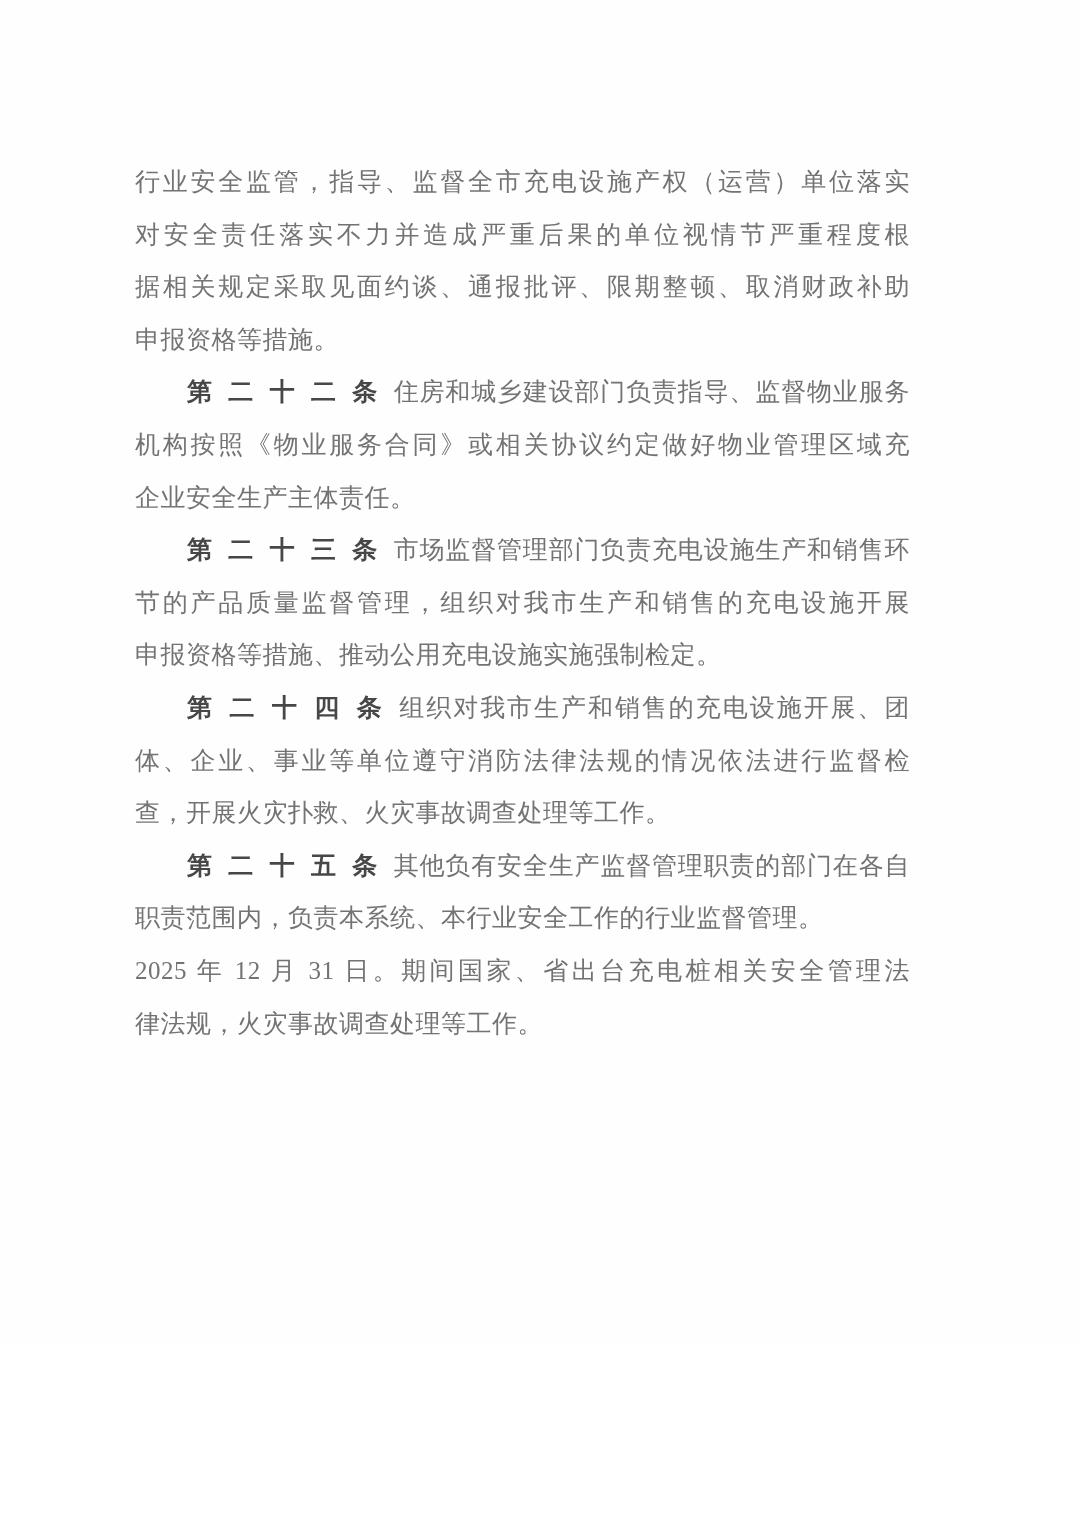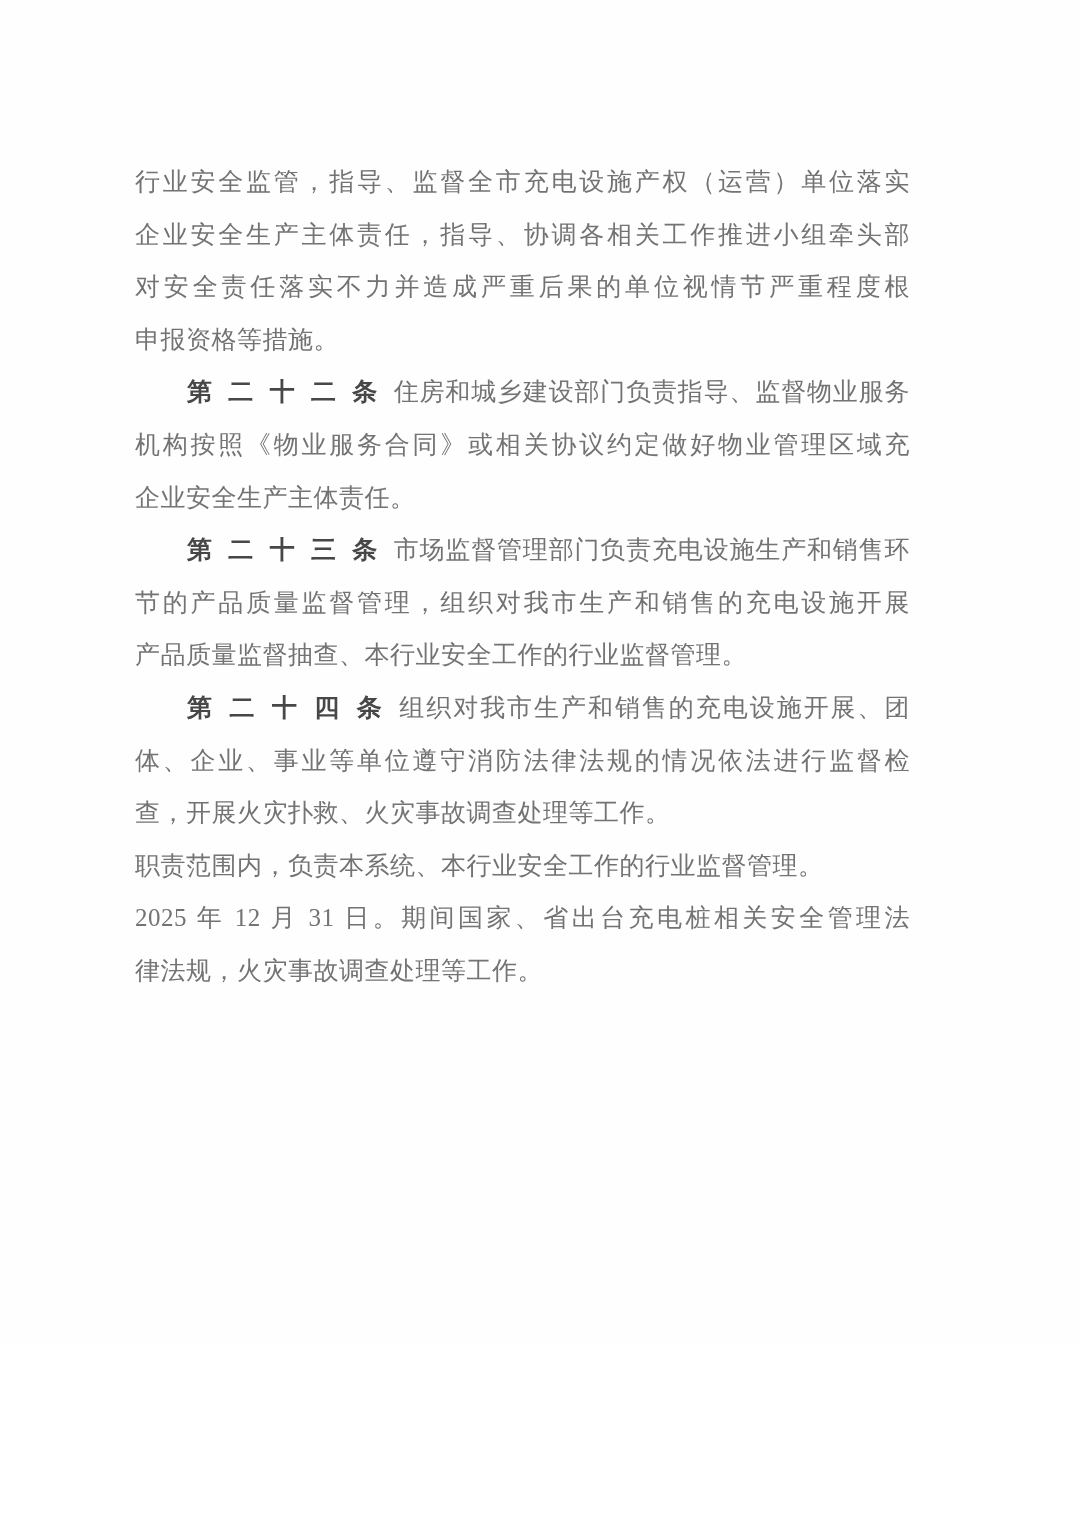--- a/index.html
+++ b/index.html
@@ -80,36 +80,37 @@
     white-space: nowrap;
   }
 </style>
 </head>
 <body>
 
 <div class="page">
 
   <div class="content">
     <div class="line"><span>行业安全监管，指导、监督全市充电设施产权（运营）单位落实</span></div>
-    <div class="line"><span>企业安全生产主体责任，指导、协调各相关工作推进小组牵头部</span></div>
     <div class="line"><span>对安全责任落实不力并造成严重后果的单位视情节严重程度根</span></div>
+    <div class="line"><span>据相关规定采取见面约谈、通报批评、限期整顿、取消财政补助</span></div>
     <div class="line last"><span>申报资格等措施。</span></div>
 
     <div class="line indent"><span class="head">第二十二条</span><span>住房和城乡建设部门负责指导、监督物业服务</span></div>
     <div class="line"><span>机构按照《物业服务合同》或相关协议约定做好物业管理区域充</span></div>
     <div class="line last"><span>企业安全生产主体责任。</span></div>
 
     <div class="line indent"><span class="head">第二十三条</span><span>市场监督管理部门负责充电设施生产和销售环</span></div>
     <div class="line"><span>节的产品质量监督管理，组织对我市生产和销售的充电设施开展</span></div>
-    <div class="line last"><span>产品质量监督抽查、本行业安全工作的行业监督管理。</span></div>
+    <div class="line last"><span>申报资格等措施、推动公用充电设施实施强制检定。</span></div>
 
     <div class="line indent"><span class="head">第二十四条</span><span>组织对我市生产和销售的充电设施开展、团</span></div>
     <div class="line"><span>体、企业、事业等单位遵守消防法律法规的情况依法进行监督检</span></div>
     <div class="line last"><span>查，开展火灾扑救、火灾事故调查处理等工作。</span></div>
 
+    <div class="line indent"><span class="head">第二十五条</span><span>其他负有安全生产监督管理职责的部门在各自</span></div>
     <div class="line last"><span>职责范围内，负责本系统、本行业安全工作的行业监督管理。</span></div>
 
     <div class="line"><span>2025 年 12 月 31 日。期间国家、省出台充电桩相关安全管理法</span></div>
     <div class="line last"><span>律法规，火灾事故调查处理等工作。</span></div>
   </div>
 
   <div class="page-number">— 9 —</div>
 
   <div class="footer">
     <span class="logo-icon">

